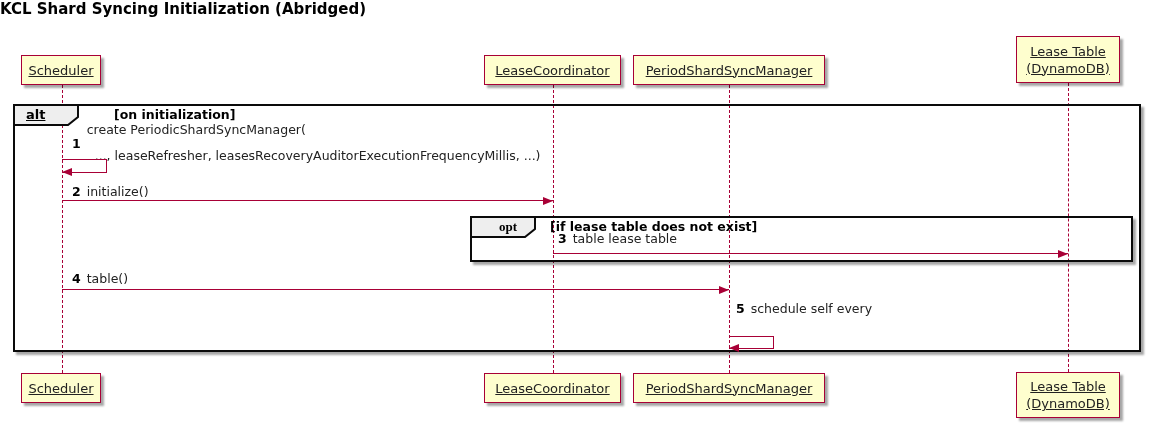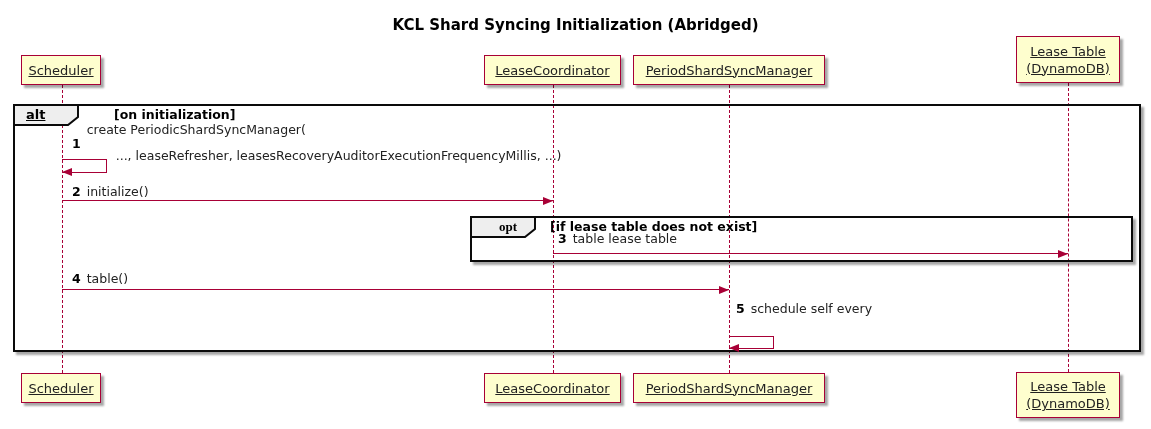--- a/index.html
+++ b/index.html
@@ -2,21 +2,21 @@
 <html><head>
 <meta charset="utf-8">
 <style>
   html,body{margin:0;padding:0;background:#fff;}
   .canvas{
     position:relative;width:1151px;height:429px;background:#ffffff;
     font-family:"DejaVu Sans","Liberation Sans",sans-serif;color:#222;
     overflow:hidden;
   }
   .title{
-    position:absolute;left:0;top:16px;width:100%;text-align:center;
+    position:absolute;left:0;top:0;width:100%;
     font-size:15px;font-weight:bold;color:#000;
   }
   .lifeline{
     position:absolute;width:0;border-left:1px dashed #A80036;z-index:1;
   }
   .pbox{
     position:absolute;background:#FEFECE;border:1.5px solid #A80036;
     box-shadow:3px 3px 2px rgba(0,0,0,0.35);
     display:flex;flex-direction:column;align-items:center;justify-content:center;
     font-size:13px;line-height:17px;z-index:3;box-sizing:border-box;color:#222;text-decoration:underline;
@@ -31,21 +31,21 @@
   }
   .cond{
     position:absolute;z-index:4;font-size:12.5px;font-weight:bold;color:#000;
   }
   .msg{
     position:absolute;z-index:4;font-size:12.5px;color:#222;
     display:flex;align-items:center;white-space:nowrap;
   }
   .msg .num{font-weight:bold;color:#000;margin-right:6px;}
   .msg .lines{display:flex;flex-direction:column;line-height:14px;gap:12px;}
-  .msg .l2{padding-left:8px;margin-left:21px;}
+  .msg .l2{padding-left:8px;}
   .aline{
     position:absolute;height:0;border-top:1.5px solid #A80036;z-index:4;
   }
   .ahead-r{
     position:absolute;width:0;height:0;z-index:5;
     border-left:10px solid #A80036;border-top:4px solid transparent;border-bottom:4px solid transparent;
   }
   .ahead-l{
     position:absolute;width:0;height:0;z-index:5;
     border-right:10px solid #A80036;border-top:4px solid transparent;border-bottom:4px solid transparent;

